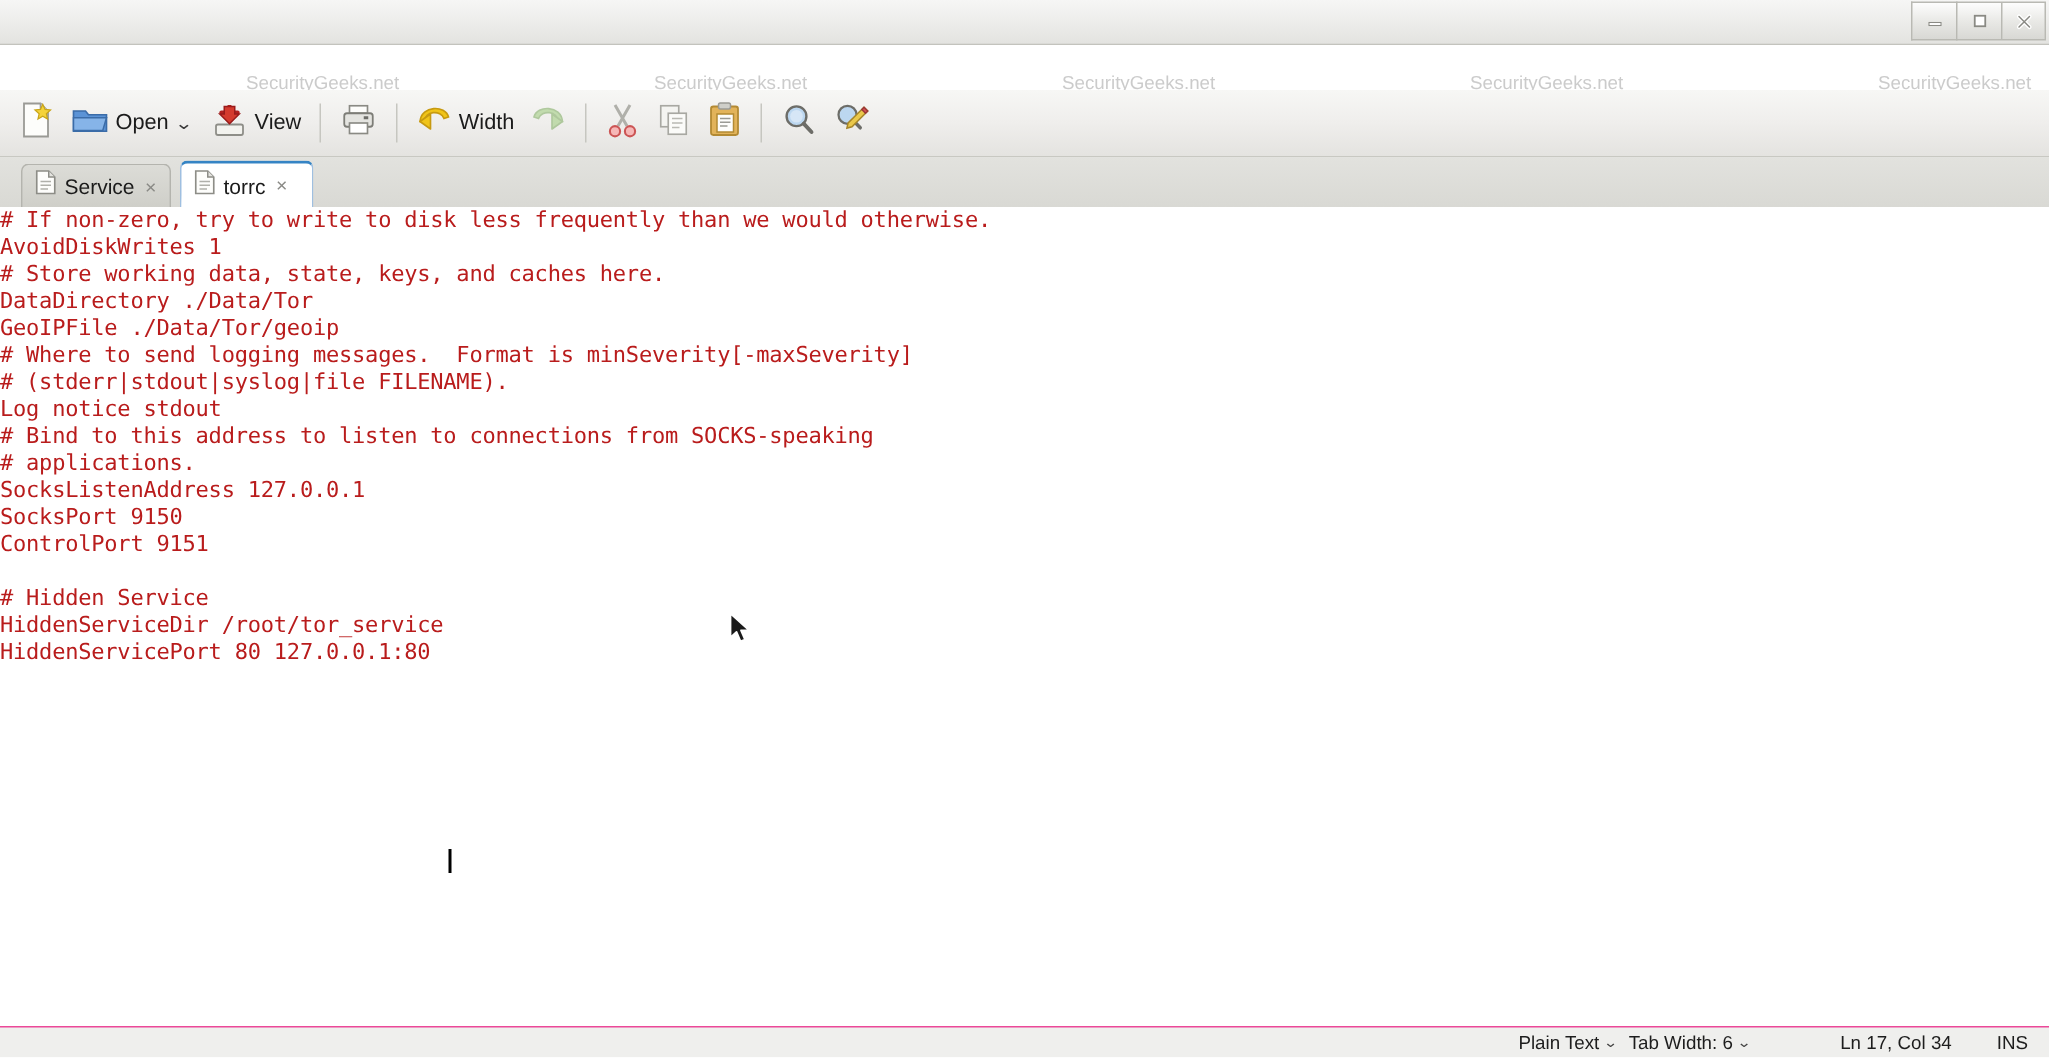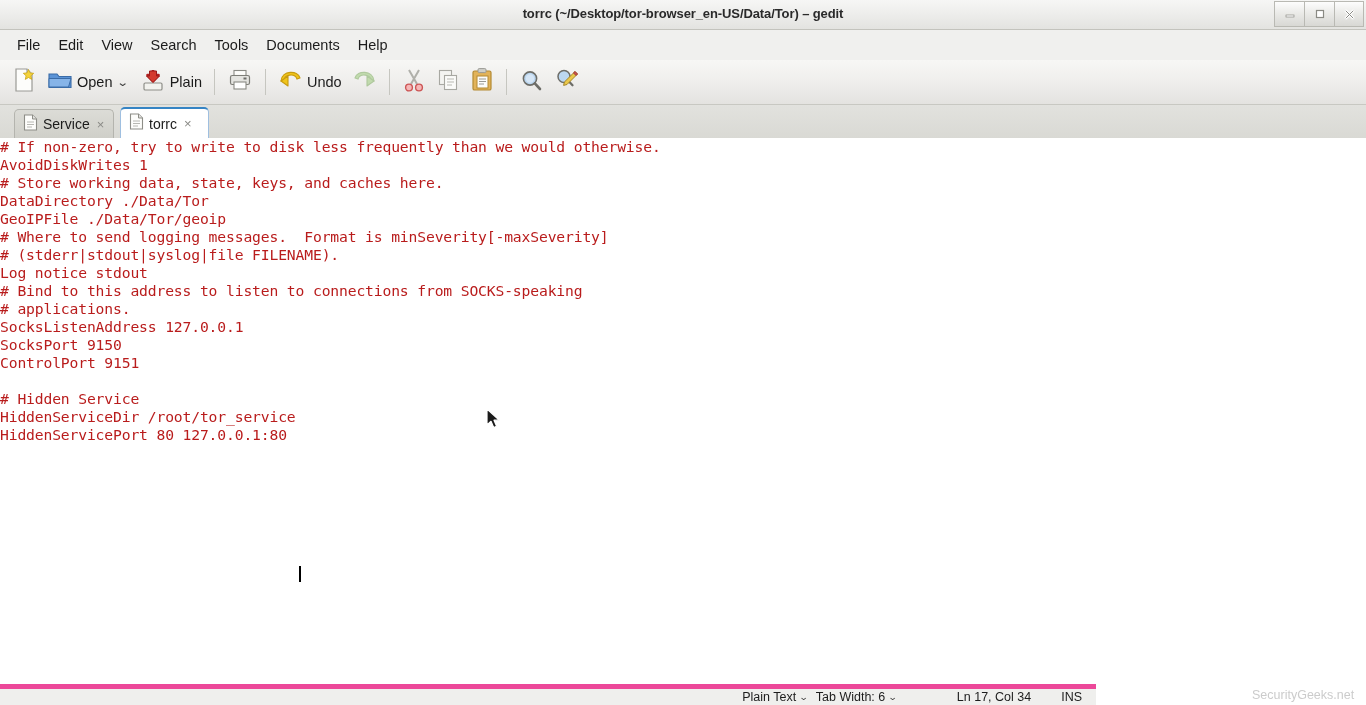--- a/index.html
+++ b/index.html
@@ -218,24 +218,24 @@
     background: #000;
     left: 299px;
     top: 428px;
     z-index: 8;
   }
 
   
   #statusbar {
     position: absolute;
     bottom: 0; left: 0;
-    width: 1096px;
+    width: 1366px;
     height: 21px;
     background: #efefed;
-    border-top: 5px solid #ec4899;
+    border-top: 1px solid #ec4899;
     box-sizing: border-box;
     z-index: 10;
     display: flex;
     align-items: center;
     justify-content: flex-end;
   }
   .sb-item {
     font-size: 12.5px;
     color: #1d1d1d;
     display: flex;
@@ -261,21 +261,20 @@
     z-index: 20;
     pointer-events: none;
   }
 </style>
 </head>
 <body>
 
 <div id="app">
 
   <div id="titlebar">
-    <div id="window-title">torrc (~/Desktop/tor-browser_en-US/Data/Tor) – gedit</div>
     <div class="winbtns">
       <div class="winbtn">
         <span>
           <svg width="12" height="12" viewBox="0 0 12 12">
               <rect x="2" y="7" width="8" height="2" fill="#ffffff" stroke="#8a8a84" stroke-width="0.7"></rect>
             </svg>
         </span>
       </div>
       <div class="winbtn">
         <span>
@@ -288,29 +287,20 @@
         <span>
           <svg width="13" height="13" viewBox="0 0 13 13">
             <path d="M3 3 L10 10 M10 3 L3 10" stroke="#ffffff" stroke-width="2.8" stroke-linecap="round"></path>
             <path d="M3 3 L10 10 M10 3 L3 10" stroke="#8a8a84" stroke-width="1" stroke-linecap="round"></path>
           </svg>
         </span>
       </div>
     </div>
   </div>
 
-  <div id="menubar">
-    <div class="menu-item">File</div>
-    <div class="menu-item">Edit</div>
-    <div class="menu-item">View</div>
-    <div class="menu-item">Search</div>
-    <div class="menu-item">Tools</div>
-    <div class="menu-item">Documents</div>
-    <div class="menu-item">Help</div>
-  </div>
 
   <div id="toolbar">
 
     <div class="tb-btn">
       <span>
         <svg width="26" height="28" viewBox="0 0 26 28">
           <path d="M5 3 h11 l5 5 v17 h-16 z" fill="#fdfdfb" stroke="#9a9a95" stroke-width="1.2"></path>
           <path d="M16 3 v5 h5" fill="#e8e8e4" stroke="#9a9a95" stroke-width="1.1"></path>
           <path d="M17.5 3.5 l1.5 3.4 3.7 .4 -2.8 2.5 .8 3.6 -3.2-1.9 -3.2 1.9 .8-3.6 -2.8-2.5 3.7-.4 z" fill="#f5d33a" stroke="#c9a518" stroke-width="0.8"></path>
         </svg>
@@ -329,21 +319,21 @@
     </div>
 
     <div class="tb-btn">
       <span>
         <svg width="26" height="26" viewBox="0 0 26 26">
           <rect x="4" y="16" width="18" height="7" rx="1.3" fill="#f2f2ee" stroke="#8e8e88" stroke-width="1.2"></rect>
           <path d="M13 3 v8 M13 14 l-5.5 -6 h11 z" stroke="#b32121" stroke-width="2.6" fill="#d43a2e" stroke-linejoin="round"></path>
           <path d="M9.5 4 h7 v5 h3 l-6.5 6.5 -6.5 -6.5 h3 z" fill="#d43a2e" stroke="#991b1b" stroke-width="1"></path>
         </svg>
       </span>
-      <span class="tb-label">Plain</span>
+      <span class="tb-label">View</span>
     </div>
 
     <div class="tb-sep"></div>
 
     <div class="tb-btn">
       <span>
         <svg width="26" height="26" viewBox="0 0 26 26">
           <rect x="7" y="3.5" width="12" height="5" fill="#fdfdfb" stroke="#8a8a84" stroke-width="1.1"></rect>
           <rect x="3.5" y="8.5" width="19" height="9" rx="1.8" fill="#e4e4e0" stroke="#7d7d77" stroke-width="1.2"></rect>
           <rect x="7" y="15" width="12" height="7" fill="#ffffff" stroke="#8a8a84" stroke-width="1.1"></rect>
@@ -354,21 +344,21 @@
 
     <div class="tb-sep"></div>
 
     <div class="tb-btn">
       <span>
         <svg width="25" height="24" viewBox="0 0 25 24">
           <path d="M6 13 C6 6, 17 5, 19 11 L22 10 C20 2, 4 2, 3 13 z" fill="#f0c419" stroke="#c79a10" stroke-width="1.1"></path>
           <path d="M10 8 L3 13 L10 18 z" fill="#f0c419" stroke="#c79a10" stroke-width="1.1" stroke-linejoin="round"></path>
         </svg>
       </span>
-      <span class="tb-label">Undo</span>
+      <span class="tb-label">Width</span>
     </div>
 
     <div class="tb-btn">
       <span>
         <svg width="25" height="24" viewBox="0 0 25 24" opacity="0.55">
           <path d="M19 13 C19 6, 8 5, 6 11 L3 10 C5 2, 21 2, 22 13 z" fill="#9ccb7a" stroke="#7aa95c" stroke-width="1.1"></path>
           <path d="M15 8 L22 13 L15 18 z" fill="#9ccb7a" stroke="#7aa95c" stroke-width="1.1" stroke-linejoin="round"></path>
         </svg>
       </span>
     </div>

